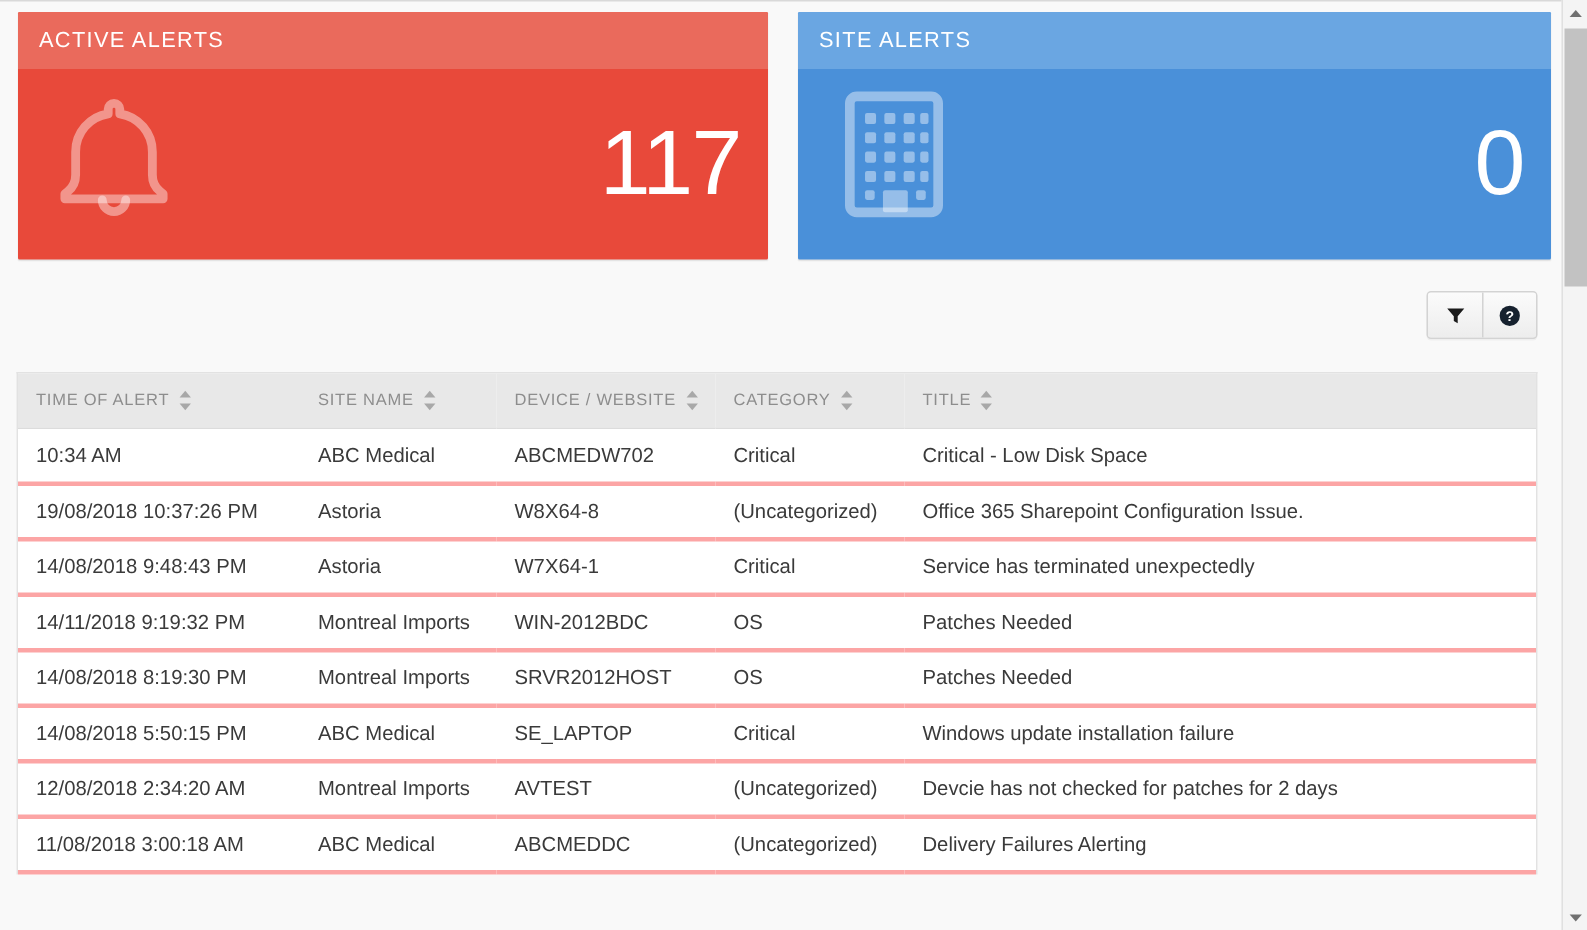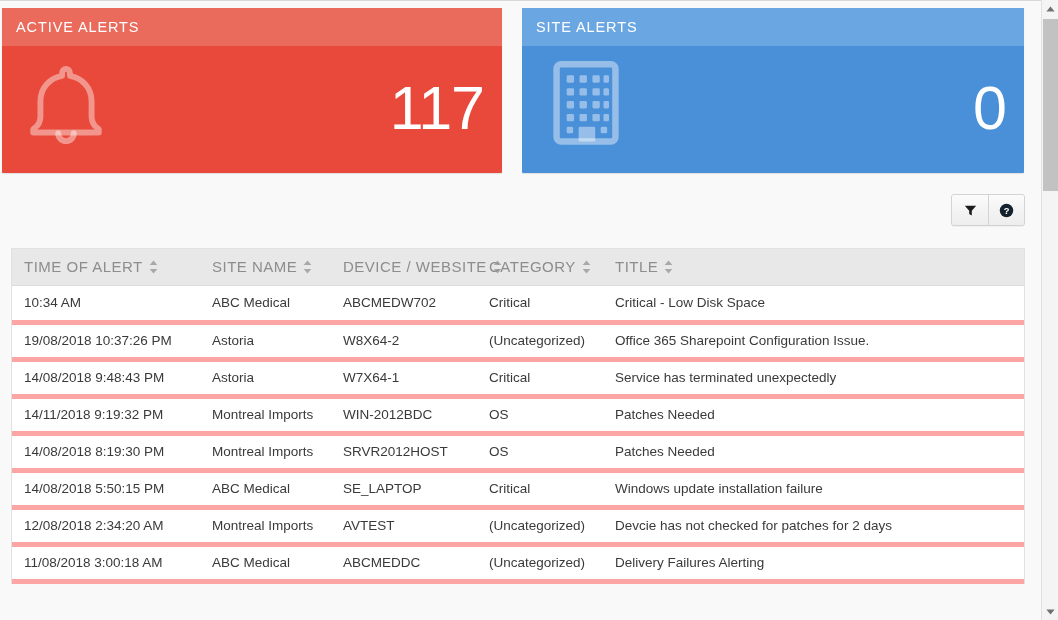--- a/index.html
+++ b/index.html
@@ -24,21 +24,21 @@
     position: absolute;
     top: 0; left: 0; right: 0;
     height: 1px;
     background: #d9d9d9;
   }
 
   
   .cards {
     position: absolute;
     top: 8px;
-    left: 2px;
+    left: 12px;
     width: 1022px;
     height: 165px;
   }
 
   .card {
     position: absolute;
     top: 0;
     height: 165px;
     border-radius: 1px;
     overflow: hidden;
@@ -122,40 +122,40 @@
   table.alerts-table {
     width: 100%;
     border-collapse: collapse;
     table-layout: fixed;
   }
 
   table.alerts-table thead th {
     background: #e8e8e8;
     height: 36px;
     text-align: left;
-    font-size: 15px;
+    font-size: 11px;
     font-weight: normal;
     letter-spacing: 0.5px;
     color: #8d8d8d;
     padding: 0 0 0 12px;
     border-bottom: 1px solid #dcdcdc;
     white-space: nowrap;
     cursor: pointer;
     user-select: none;
   }
   th .th-inner { display: inline-flex; align-items: center; gap: 6px; }
   .sort-ico { display: inline-block; width: 9px; height: 14px; }
   .sort-ico svg { display: block; }
 
   table.alerts-table tbody td {
     height: 37px;
     font-size: 13.5px;
     color: #3a3a3a;
     padding: 0 0 0 12px;
-    border-bottom: 5px solid #fca5a5;
+    border-bottom: 3px solid #fca5a5;
     white-space: nowrap;
     overflow: hidden;
     text-overflow: ellipsis;
   }
   tbody tr:first-child td { border-top: none; }
 
   
   col.c-time { width: 188px; }
   col.c-site { width: 131px; }
   col.c-dev  { width: 146px; }
@@ -342,21 +342,21 @@
           <tr>
             <td>10:34 AM</td>
             <td>ABC Medical</td>
             <td>ABCMEDW702</td>
             <td>Critical</td>
             <td>Critical - Low Disk Space</td>
           </tr>
           <tr>
             <td>19/08/2018 10:37:26 PM</td>
             <td>Astoria</td>
-            <td>W8X64-2</td>
+            <td>W8X64-8</td>
             <td>(Uncategorized)</td>
             <td>Office 365 Sharepoint Configuration Issue.</td>
           </tr>
           <tr>
             <td>14/08/2018 9:48:43 PM</td>
             <td>Astoria</td>
             <td>W7X64-1</td>
             <td>Critical</td>
             <td>Service has terminated unexpectedly</td>
           </tr>

